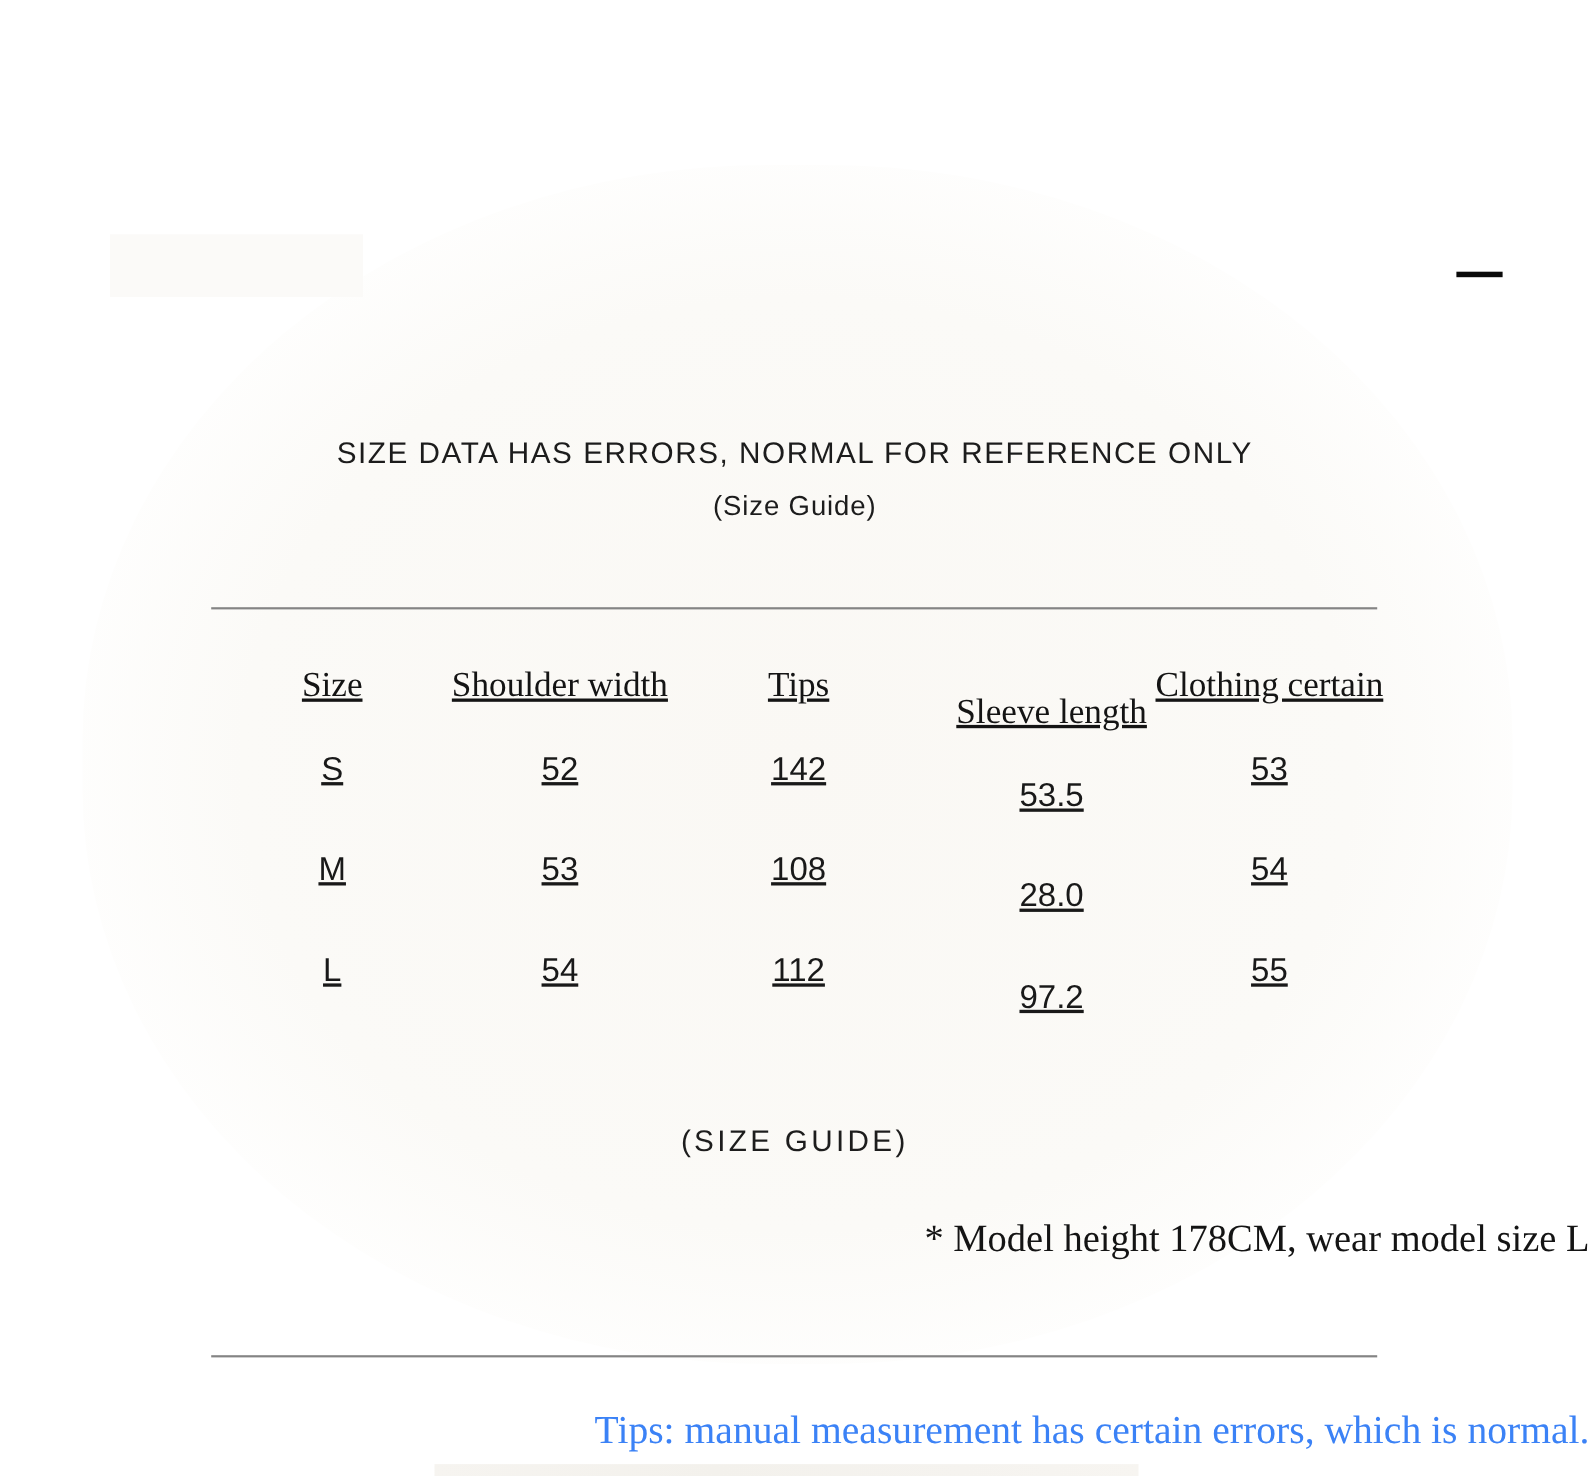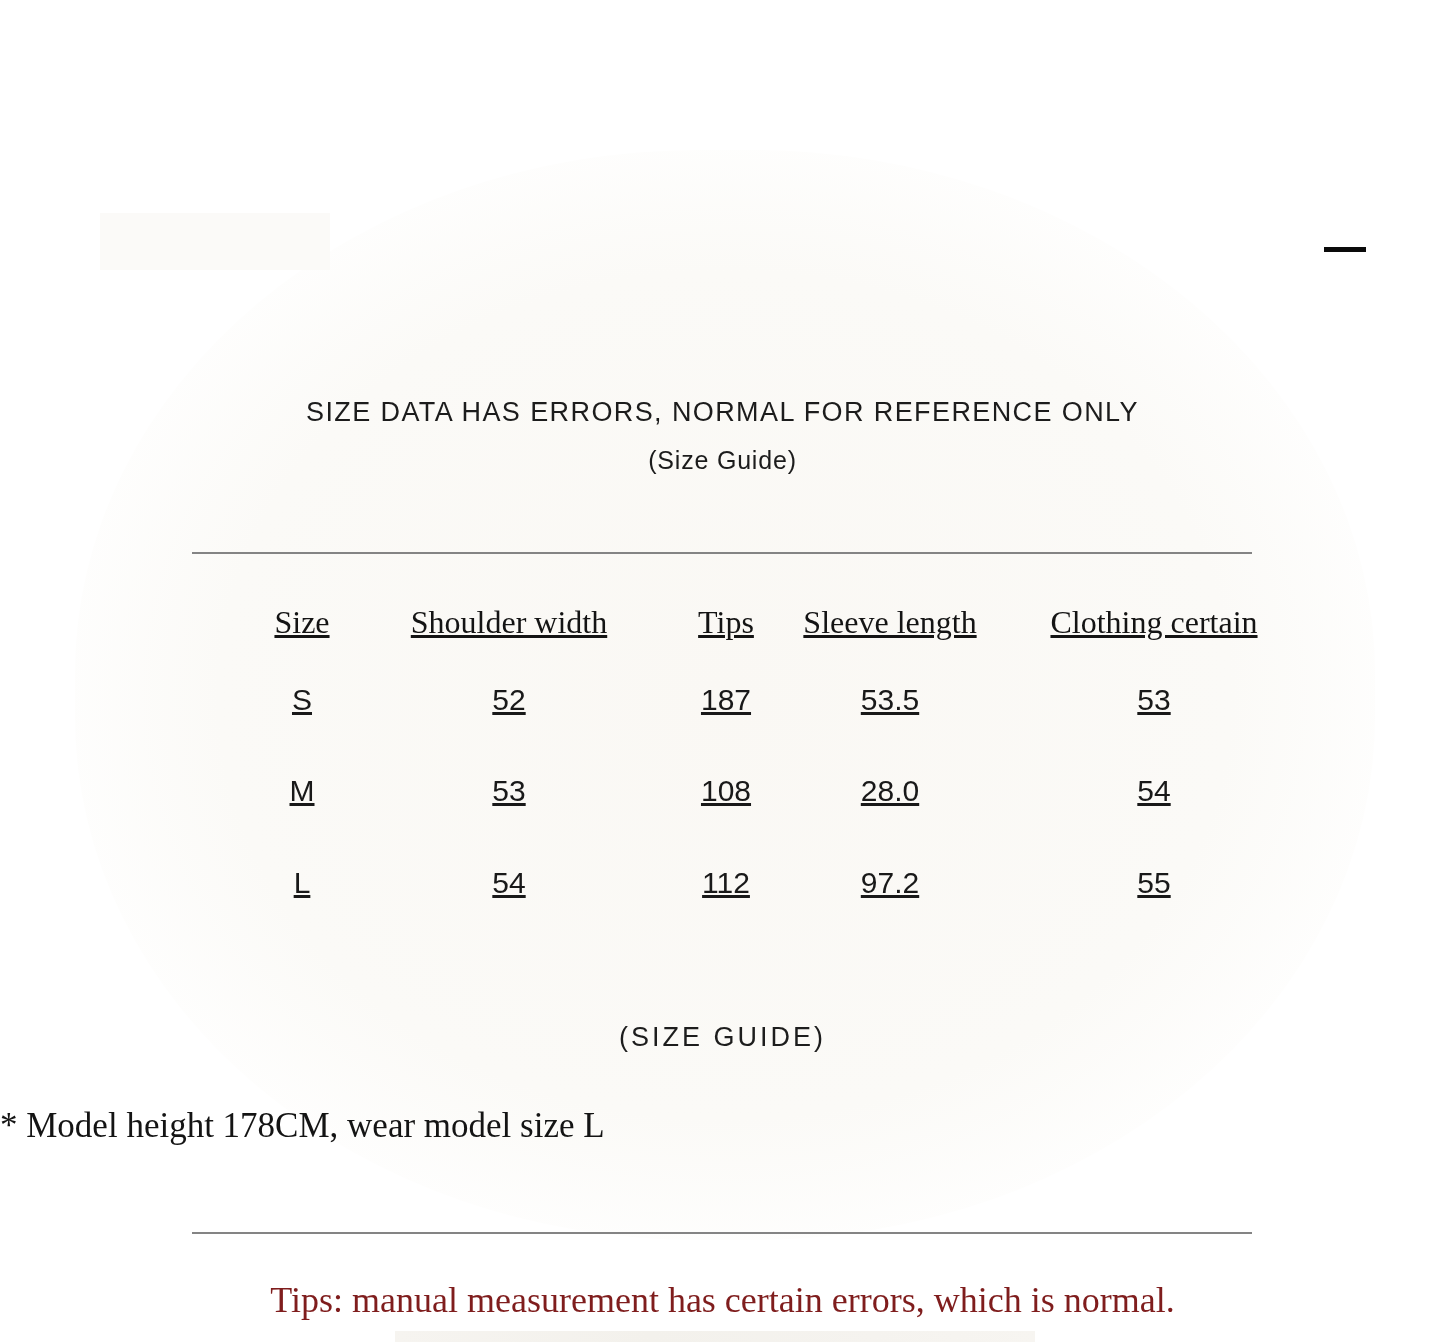--- a/index.html
+++ b/index.html
@@ -51,21 +51,21 @@
   .cell{
     position:absolute;top:0;
     transform:translateX(-50%);
     white-space:nowrap;
     line-height:42px;
     text-decoration:underline;
   }
   .c1{left:110px;}
   .c2{left:317px;}
   .c3{left:534px;}
-  .c4{left:698px;}
+  .c4{left:764px;margin-top:24px;}
   .c5{left:962px;}
   .header-row .cell{
     font-family:"Liberation Serif", serif;
     font-size:32px;
     color:#141414;
   }
   .data-row .cell{
     font-family:"Liberation Sans", sans-serif;
     font-size:30px;
     color:#191919;
@@ -76,32 +76,32 @@
   .row-l{top:862px;}
   .size-guide-caption{
     position:absolute;left:0;top:1022px;width:1445px;
     text-align:center;
     font-size:27px;letter-spacing:3px;
     color:#1d1d1d;
     white-space:nowrap;
   }
   .model-note{
     position:absolute;left:0;top:1106px;width:1445px;
-    text-align:left;
+    text-align:right;
     font-family:"Liberation Serif", serif;
     font-size:35px;
     color:#141414;
     white-space:nowrap;
   }
   .tips-note{
     position:absolute;left:0;top:1279px;width:1445px;
-    text-align:center;
+    text-align:right;
     font-family:"Liberation Serif", serif;
     font-size:36px;
-    color:#7f1d1d;
+    color:#3b82f6;
     white-space:nowrap;
   }
   .bottom-image-edge{
     position:absolute;left:395px;top:1331px;width:640px;height:11px;
     background:linear-gradient(to right,#f6f4f0,#f3f1ec 40%,#f5f3ef 75%,#f7f5f1);
   }
 </style>
 </head>
 <body>
 
@@ -122,21 +122,21 @@
       <span class="cell c1">Size</span>
       <span class="cell c2">Shoulder width</span>
       <span class="cell c3">Tips</span>
       <span class="cell c4">Sleeve length</span>
       <span class="cell c5">Clothing certain</span>
     </div>
 
     <div class="trow data-row row-s">
       <span class="cell c1">S</span>
       <span class="cell c2">52</span>
-      <span class="cell c3">187</span>
+      <span class="cell c3">142</span>
       <span class="cell c4">53.5</span>
       <span class="cell c5">53</span>
     </div>
 
     <div class="trow data-row row-m">
       <span class="cell c1">M</span>
       <span class="cell c2">53</span>
       <span class="cell c3">108</span>
       <span class="cell c4">28.0</span>
       <span class="cell c5">54</span>

